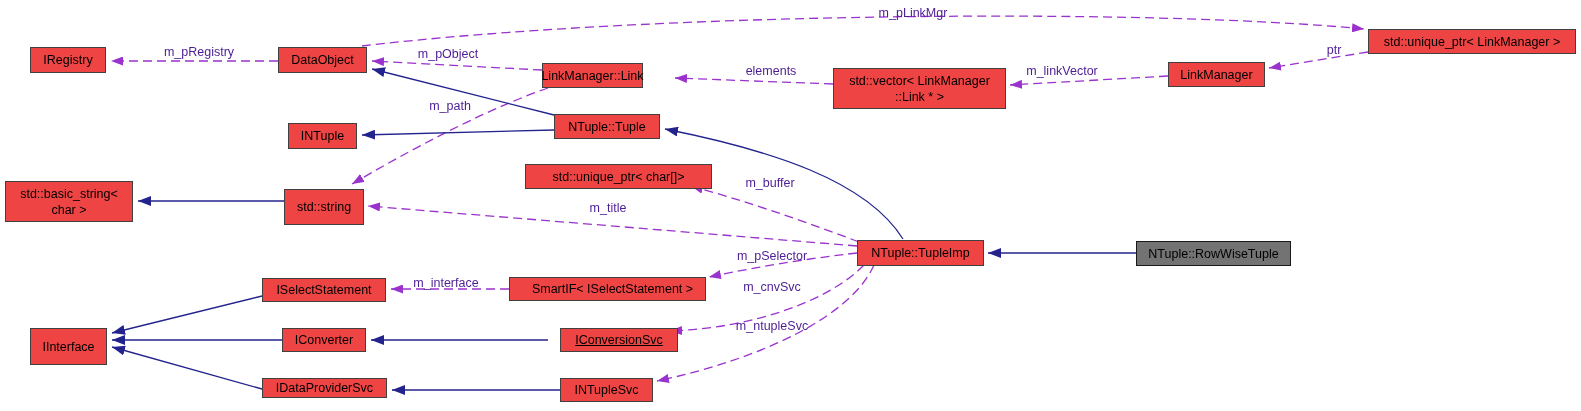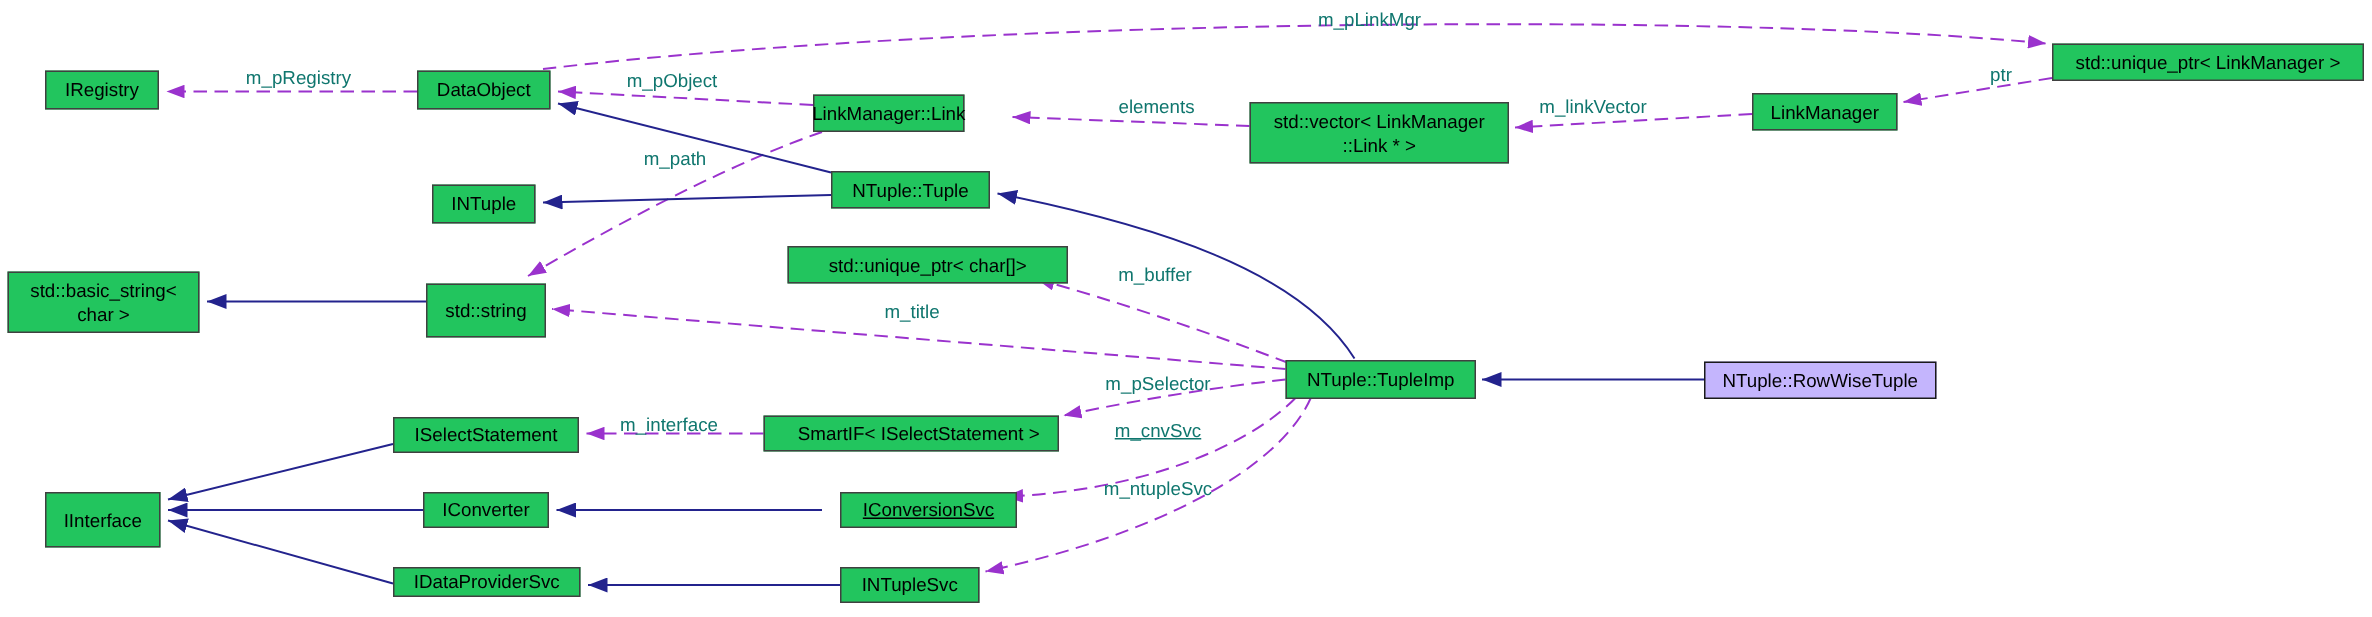--- a/index.html
+++ b/index.html
@@ -3,29 +3,29 @@
 <meta charset="utf-8">
 <style>
   html,body { margin:0; padding:0; background:#ffffff; }
   #canvas {
     position:relative; width:1581px; height:411px; background:#ffffff;
     font-family:"Liberation Sans", sans-serif; overflow:hidden;
   }
   #edges { position:absolute; left:0; top:0; width:1581px; height:411px; }
   .node {
     position:absolute; box-sizing:border-box;
-    background:#22c55e; border:1.2px solid #404040;
+    background:#ef4444; border:1.2px solid #404040;
     display:flex; align-items:center; justify-content:center;
     text-align:center; font-size:12.5px; color:#000000;
     white-space:pre-line; line-height:1.28; padding:0 2px;
   }
-  .node.focus { background:#c4b5fd; border:1.6px solid #1a1a1a; }
+  .node.focus { background:#737373; border:1.6px solid #1a1a1a; }
   .elabel {
     position:absolute; transform:translate(-50%,-50%);
-    font-size:12.5px; color:#0f766e; white-space:nowrap;
+    font-size:12.5px; color:#4c1d95; white-space:nowrap;
   }
 </style>
 </head>
 <body>
 
 <div id="canvas">
 
   <svg id="edges" viewBox="0 0 1581 411" xmlns="http://www.w3.org/2000/svg">
     <defs>
       <marker id="arrow-inh" markerUnits="userSpaceOnUse" markerWidth="14" markerHeight="10" refX="13" refY="5" orient="auto">
@@ -92,17 +92,17 @@
   <span class="elabel" style="left:199px; top:52px;">m_pRegistry</span>
   <span class="elabel" style="left:448px; top:54px;">m_pObject</span>
   <span class="elabel" style="left:913px; top:13px;">m_pLinkMgr</span>
   <span class="elabel" style="left:771px; top:71px;">elements</span>
   <span class="elabel" style="left:1062px;top:71px;">m_linkVector</span>
   <span class="elabel" style="left:1334px;top:50px;">ptr</span>
   <span class="elabel" style="left:450px; top:106px;">m_path</span>
   <span class="elabel" style="left:608px; top:208px;">m_title</span>
   <span class="elabel" style="left:770px; top:183px;">m_buffer</span>
   <span class="elabel" style="left:772px; top:256px;">m_pSelector</span>
-  <span class="elabel" style="left:772px; top:287px;text-decoration:underline;">m_cnvSvc</span>
+  <span class="elabel" style="left:772px; top:287px;">m_cnvSvc</span>
   <span class="elabel" style="left:772px; top:326px;">m_ntupleSvc</span>
   <span class="elabel" style="left:446px; top:283px;">m_interface</span>
 
 </div>
 
 </body></html>

